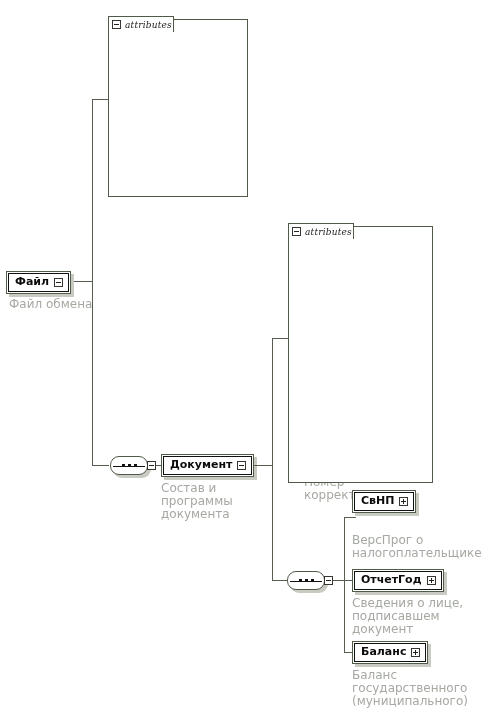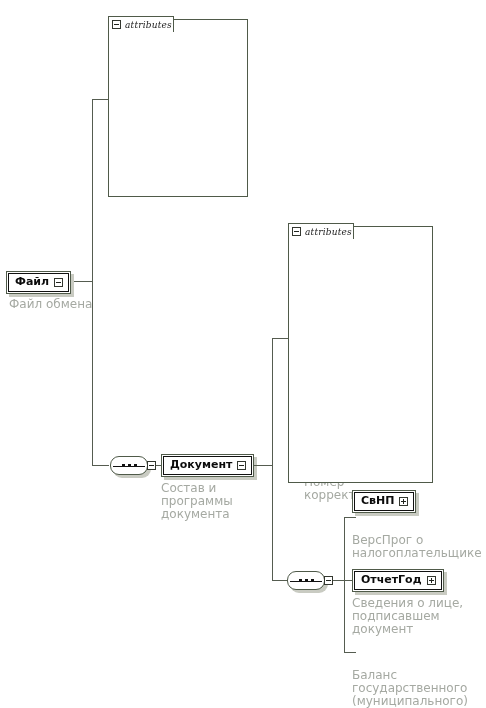--- a/index.html
+++ b/index.html
@@ -261,15 +261,24 @@
     <div class="eshadow"></div>
     <div class="ebox">
       <div class="einner">
         <span class="name">ОтчетГод</span>
         <span class="exp plus"></span>
       </div>
     </div>
   </div>
   <div class="desc" style="left:352px;top:597px;width:130px;">Сведения о лице, подписавшем документ</div>
 
+  <div class="elem" style="left:352px;top:641px;">
+    <div class="eshadow"></div>
+    <div class="ebox">
+      <div class="einner">
+        <span class="name">Баланс</span>
+        <span class="exp plus"></span>
+      </div>
+    </div>
+  </div>
   <div class="desc" style="left:352px;top:669px;width:132px;">Баланс государственного (муниципального) учреждения</div>
 
 </div>
 
 </body></html>

